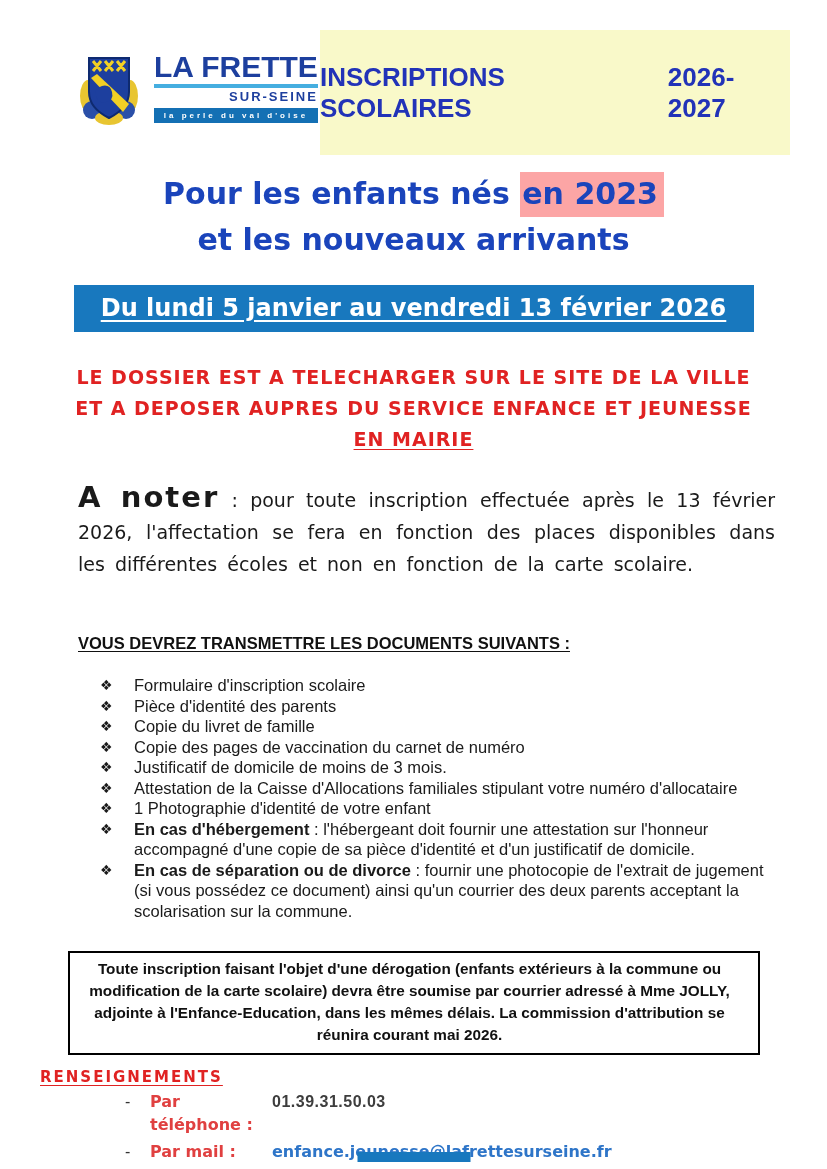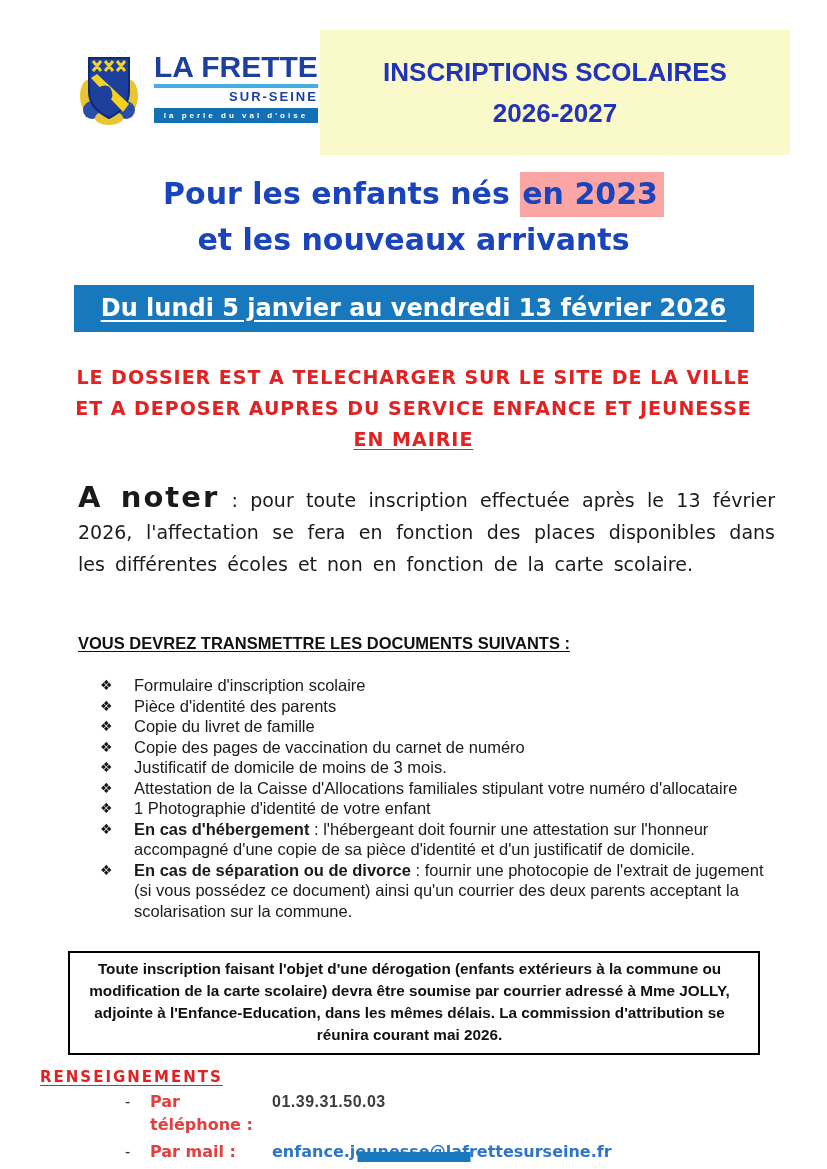--- a/index.html
+++ b/index.html
@@ -44,21 +44,21 @@
     font-size: 8px; font-weight: bold;
     letter-spacing: 3px;
     padding: 3px 6px;
     white-space: nowrap;
     text-align: center;
   }
 
   .title-banner {
     width: 470px; height: 125px;
     background: #f9f9c9;
-    display: flex; flex-direction: column;
+    display: flex; flex-direction: row;
     align-items: center; justify-content: center;
     gap: 10px;
   }
   .title-banner .t1, .title-banner .t2 {
     color: #2233b8; font-weight: bold;
     font-size: 26px; letter-spacing: 0px;
     font-family: "Liberation Sans", sans-serif;
   }
 
   

